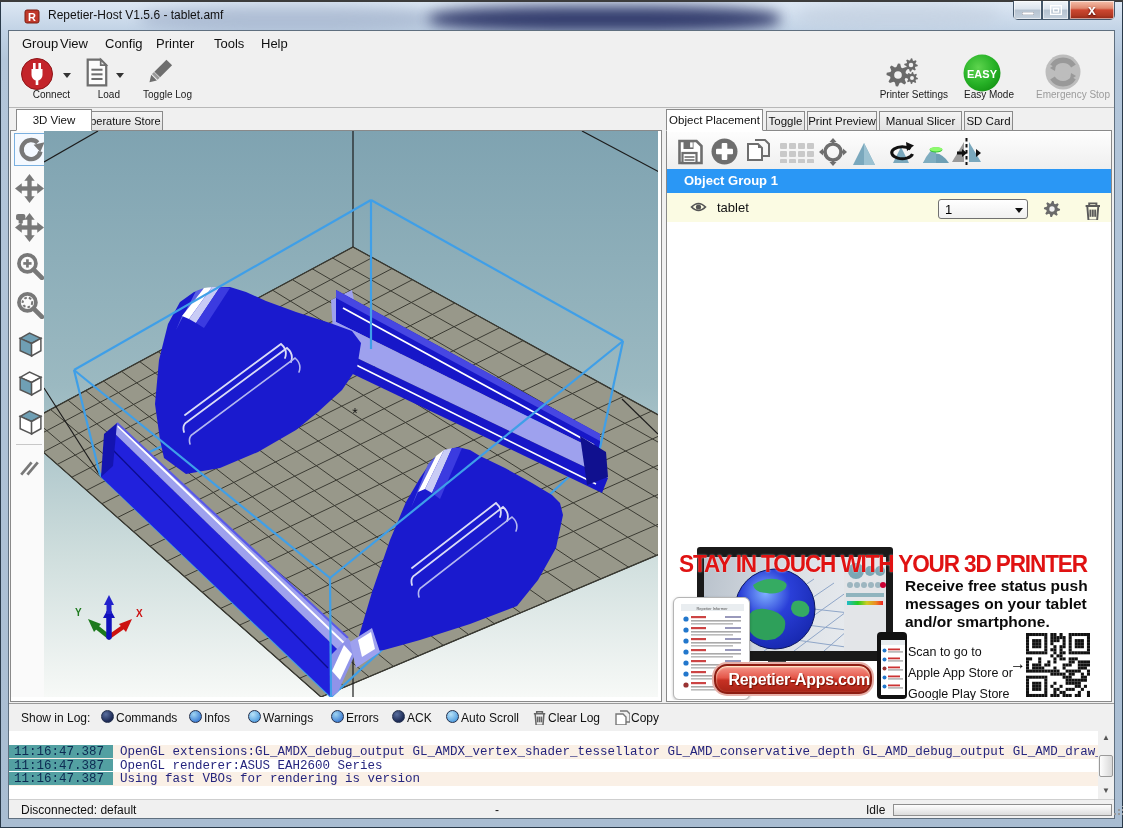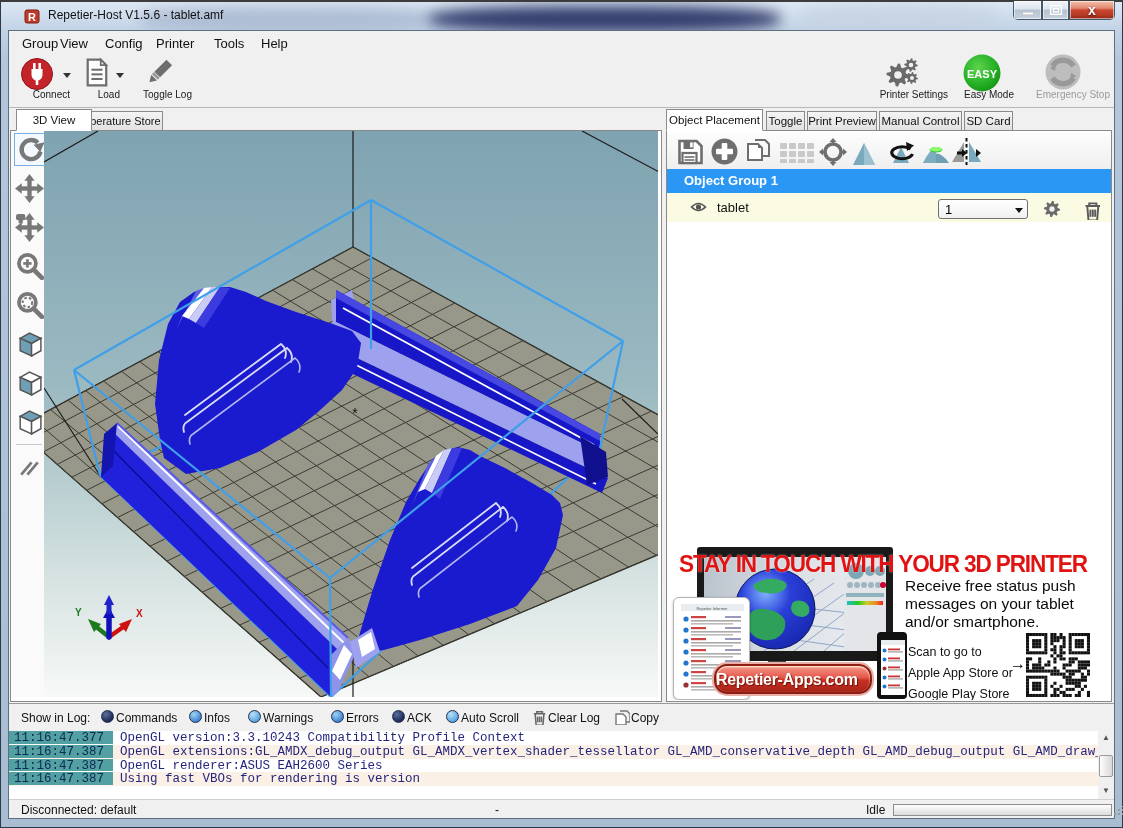--- a/index.html
+++ b/index.html
@@ -30,21 +30,21 @@
 #ltools{position:absolute;left:11px;top:131px;width:33px;height:566px;background:#fafafa}
 
 #rpanel{position:absolute;left:666px;top:130px;width:446px;height:572px;background:#fff;border:1px solid #898989}
 #rtoolbar{position:absolute;left:667px;top:132px;width:444px;height:37px;background:linear-gradient(180deg,#fdfdfd,#efefef)}
 #ogroup{position:absolute;left:667px;top:169px;width:444px;height:24px;background:#2a97f5;color:#fff;font-size:13px;font-weight:bold;line-height:24px}
 #orow{position:absolute;left:667px;top:193px;width:444px;height:29px;background:#fbfbe3;font-size:13px;color:#111}
 #combo{position:absolute;left:938px;top:199px;width:90px;height:20px;background:linear-gradient(180deg,#fff,#f0f0f0);border:1px solid #707070;border-radius:3px;font-size:13px}
 
 #ad{position:absolute;left:668px;top:545px;width:443px;height:155px;background:#fff;overflow:hidden}
 #adhead{position:absolute;left:11px;top:5px;font-size:24px;font-weight:bold;color:#e01212;letter-spacing:-1.2px;white-space:nowrap;transform:scaleX(.94);transform-origin:0 0;text-shadow:0 0 2px rgba(255,255,255,.7)}
-.adb{position:absolute;font-weight:normal;color:#0a0a0a;font-size:15.5px;line-height:18px}
+.adb{position:absolute;font-weight:bold;color:#0a0a0a;font-size:15.5px;line-height:18px}
 .ads{position:absolute;color:#111;font-size:12.5px;line-height:21px}
 
 #logbar{position:absolute;left:9px;top:703px;width:1105px;height:28px;background:#f0f0f0;font-size:12px;color:#111;border-top:1px solid #9a9a9a}
 .ball{position:absolute;top:6px;width:13px;height:13px;border-radius:50%;border:1px solid #24304c}
 #logrows{position:absolute;left:9px;top:731px;width:1089px;height:66px;background:#fff;font-family:"Liberation Mono",monospace;font-size:12.5px;overflow:hidden}
 .lrow{position:absolute;left:0;width:1089px;height:13.8px;white-space:pre}
 .lts{position:absolute;left:0;top:0;width:104px;height:12.8px;background:#53a0a2;color:#0c2a52;padding-left:5px}
 .ltx{position:absolute;left:111px;top:0;color:#25257e}
 #logpad{position:absolute;left:9px;top:786px;width:1089px;height:13px;background:#fff}
 #vsb{position:absolute;left:1098px;top:731px;width:16px;height:68px;background:#f0f0f0}
@@ -361,21 +361,21 @@
 <line x1="65" y1="506" x2="65" y2="482" stroke="#1111bb" stroke-width="5.5"></line>
 <polygon points="65,476 59,487 71,487" fill="#1111bb"></polygon>
 <polygon points="65,464 60,474 70,474" fill="#2222cc"></polygon>
 <rect x="62.5" y="471" width="5" height="12" fill="#2222cc"></rect>
 </g>
 </svg>
 <div id="rpanel"></div>
 <div class="tab tabsel" style="left:666px;width:97px">Object Placement</div>
 <div class="tab" style="left:766px;width:39px">Toggle</div>
 <div class="tab" style="left:807px;width:70px">Print Preview</div>
-<div class="tab" style="left:879px;width:83px">Manual Control</div>
+<div class="tab" style="left:879px;width:83px">Manual Slicer</div>
 <div class="tab" style="left:964px;width:49px">SD Card</div>
 <div id="rtoolbar"></div>
 <svg class="abs" style="left:676px;top:138px" width="28" height="27" viewBox="0 0 27 27">
     <path d="M3 3 h17 l5 5 v17 h-22 z" fill="#fff" stroke="#6e6e6e" stroke-width="2.6"></path>
     <rect x="7" y="3" width="10" height="8" fill="#6e6e6e"></rect>
     <rect x="13.6" y="4.4" width="2.6" height="5" fill="#fff"></rect>
     <rect x="6" y="15" width="14" height="10" fill="#fff" stroke="#6e6e6e" stroke-width="2.2"></rect>
     <line x1="8" y1="19" x2="18" y2="19" stroke="#6e6e6e" stroke-width="1.6"></line>
     <line x1="8" y1="22" x2="18" y2="22" stroke="#6e6e6e" stroke-width="1.6"></line>
   </svg>
@@ -598,21 +598,21 @@
       </g>
       <g transform="translate(0 44)">
         <circle cx="3.5" cy="2.5" r="2" fill="#27c"></circle>
         <rect x="7" y="0.5" width="12" height="1.8" fill="#c33"></rect>
         <rect x="7" y="3.2" width="15" height="1.4" fill="#aaa"></rect>
       </g>
     </svg>
 <div class="abs" style="left:46px;top:119px;width:158px;height:30px;border-radius:13px;
 background:linear-gradient(180deg,#f6978c 0,#e4574a 45%,#c63124 55%,#a82417 100%);
 border:2px solid #8e1d12;box-shadow:0 0 0 2px #e8b0a8, inset 0 1px 2px #ffd;
-color:#fff;font-weight:bold;font-size:16px;text-align:left;line-height:27px;letter-spacing:-0.3px;
+color:#fff;font-weight:bold;font-size:16px;text-align:right;line-height:27px;letter-spacing:-0.3px;
 text-shadow:1px 1px 1px #701000">Repetier-Apps.com</div>
 <div id="adhead">STAY IN TOUCH WITH YOUR 3D PRINTER</div>
 <div class="adb" style="left:237px;top:32px">Receive free status push<br>messages on your tablet<br>and/or smartphone.</div>
 <div class="ads" style="left:240px;top:97px">Scan to go to<br>Apple App Store or<br>Google Play Store</div>
 <div class="abs" style="left:342px;top:110px;font-size:16px">→</div>
 </div>
 <svg width="64" height="64" style="position:absolute;left:1026px;top:633px">
     <rect width="64" height="64" fill="#fff"></rect>
     <g fill="#111">
       <rect x="0.00" y="0.00" width="3.05" height="3.05"></rect>
@@ -876,21 +876,20 @@
       </g>
     </svg>
 <span class="abs" style="left:539px;top:7px">Clear Log</span>
 <svg class="abs" style="left:605px;top:5px" width="16" height="16" viewBox="0 0 16 16">
       <path d="M2 5 h7 l3 3 v8 h-10 z" fill="#fff" stroke="#777" stroke-width="1.4"></path>
       <path d="M6 2 h7 l3 3 v8 h-4" fill="none" stroke="#777" stroke-width="1.4"></path>
     </svg>
 <span class="abs" style="left:622px;top:7px">Copy</span>
 </div>
 <div id="logrows">
-<div class="lrow" style="top:0.0px;background:#fff"><span class="lts">11:16:47.377</span><span class="ltx">OpenGL version:3.3.10243 Compatibility Profile Context</span></div>
 <div class="lrow" style="top:13.8px;background:#faf0e6"><span class="lts">11:16:47.387</span><span class="ltx">OpenGL extensions:GL_AMDX_debug_output GL_AMDX_vertex_shader_tessellator GL_AMD_conservative_depth GL_AMD_debug_output GL_AMD_draw_b</span></div>
 <div class="lrow" style="top:27.6px;background:#fff"><span class="lts">11:16:47.387</span><span class="ltx">OpenGL renderer:ASUS EAH2600 Series</span></div>
 <div class="lrow" style="top:41.4px;background:#faf0e6"><span class="lts">11:16:47.387</span><span class="ltx">Using fast VBOs for rendering is version</span></div>
 </div>
 <div id="logpad"></div>
 <div id="vsb">
 <div class="abs" style="left:0;top:0;width:16px;height:15px;background:#f0f0f0;text-align:center;font-size:8px;color:#555;line-height:14px">▲</div>
 <div class="abs" style="left:1px;top:24px;width:14px;height:22px;background:linear-gradient(90deg,#fdfdfd,#d8d8d8);border:1px solid #9a9a9a;border-radius:2px"></div>
 <div class="abs" style="left:0;top:53px;width:16px;height:15px;background:#f0f0f0;text-align:center;font-size:8px;color:#555;line-height:14px">▼</div>
 </div>

